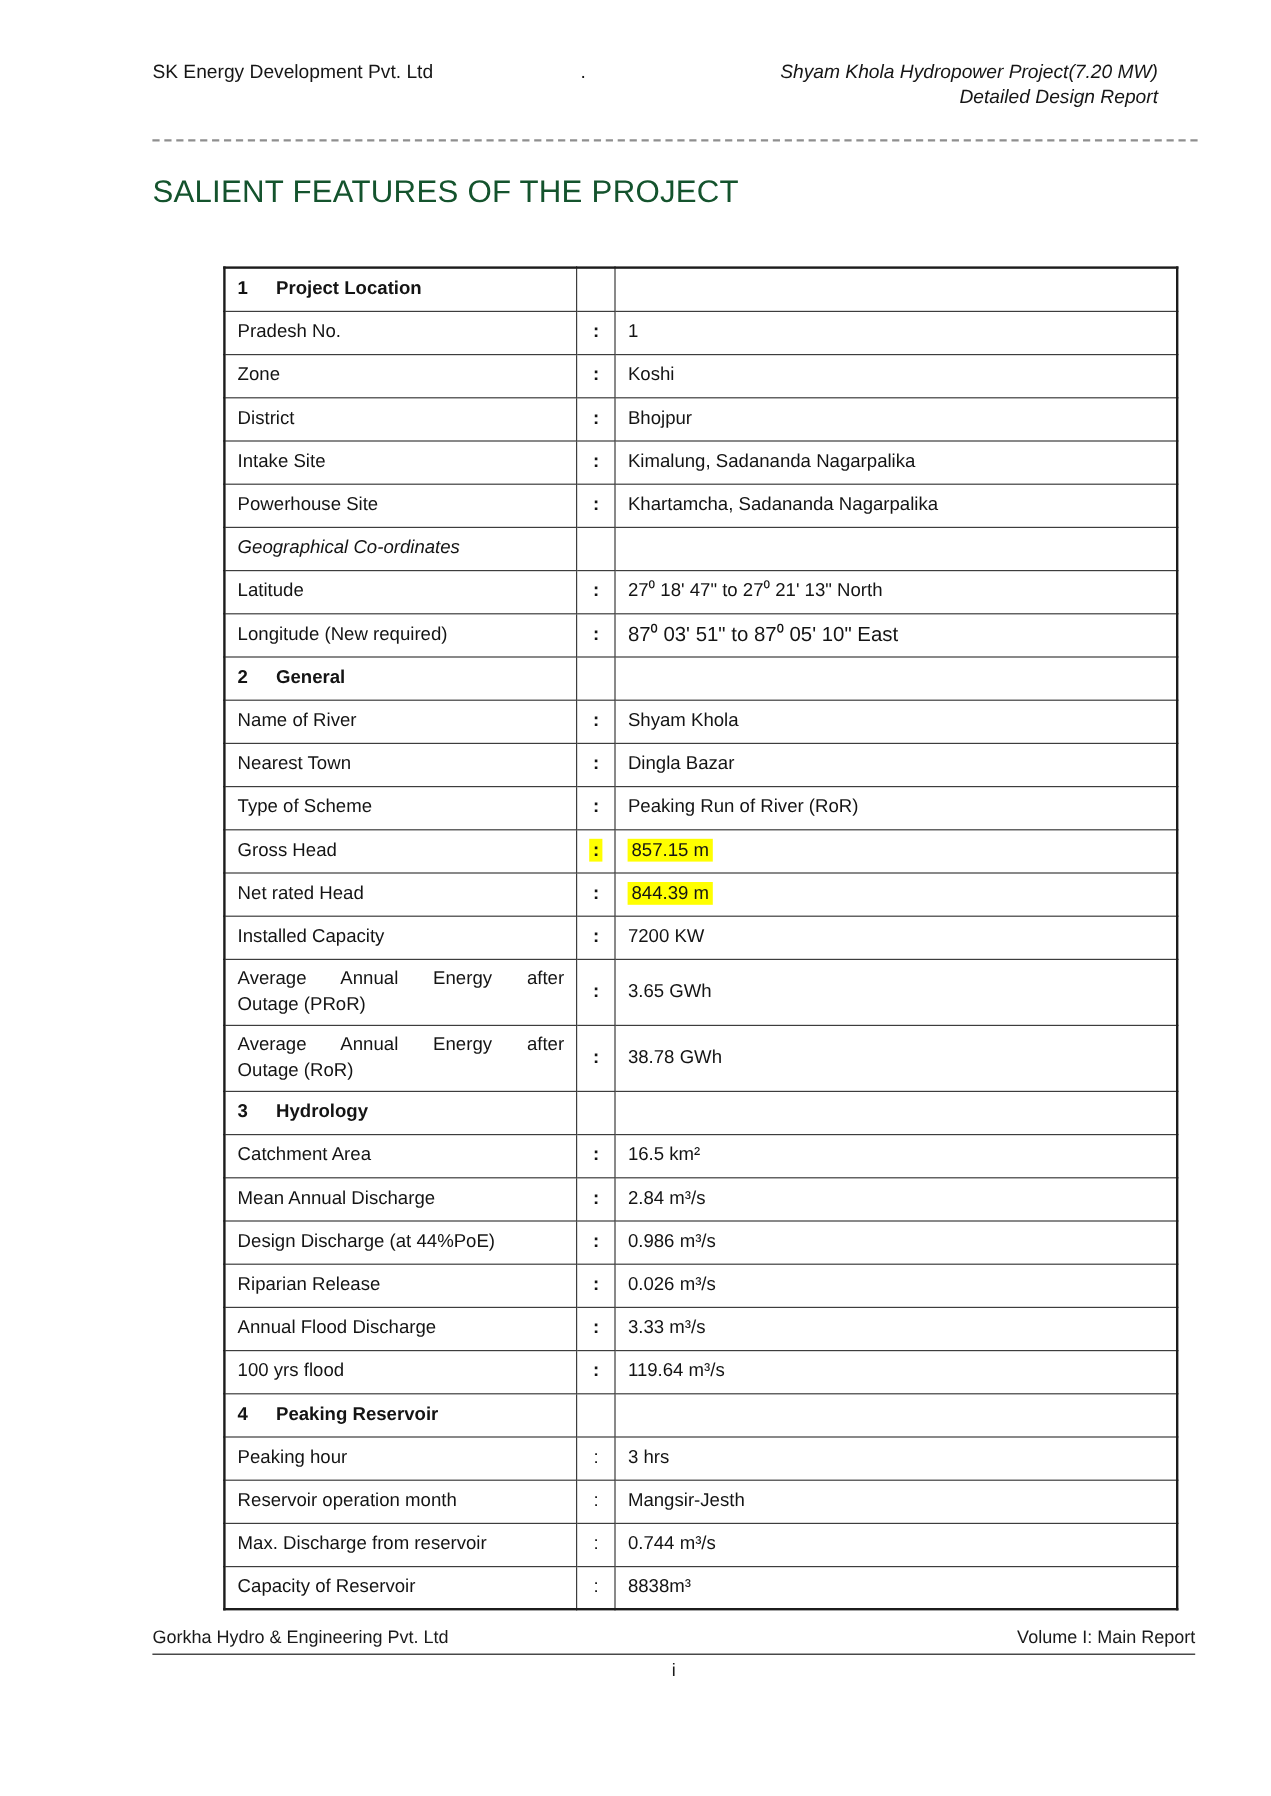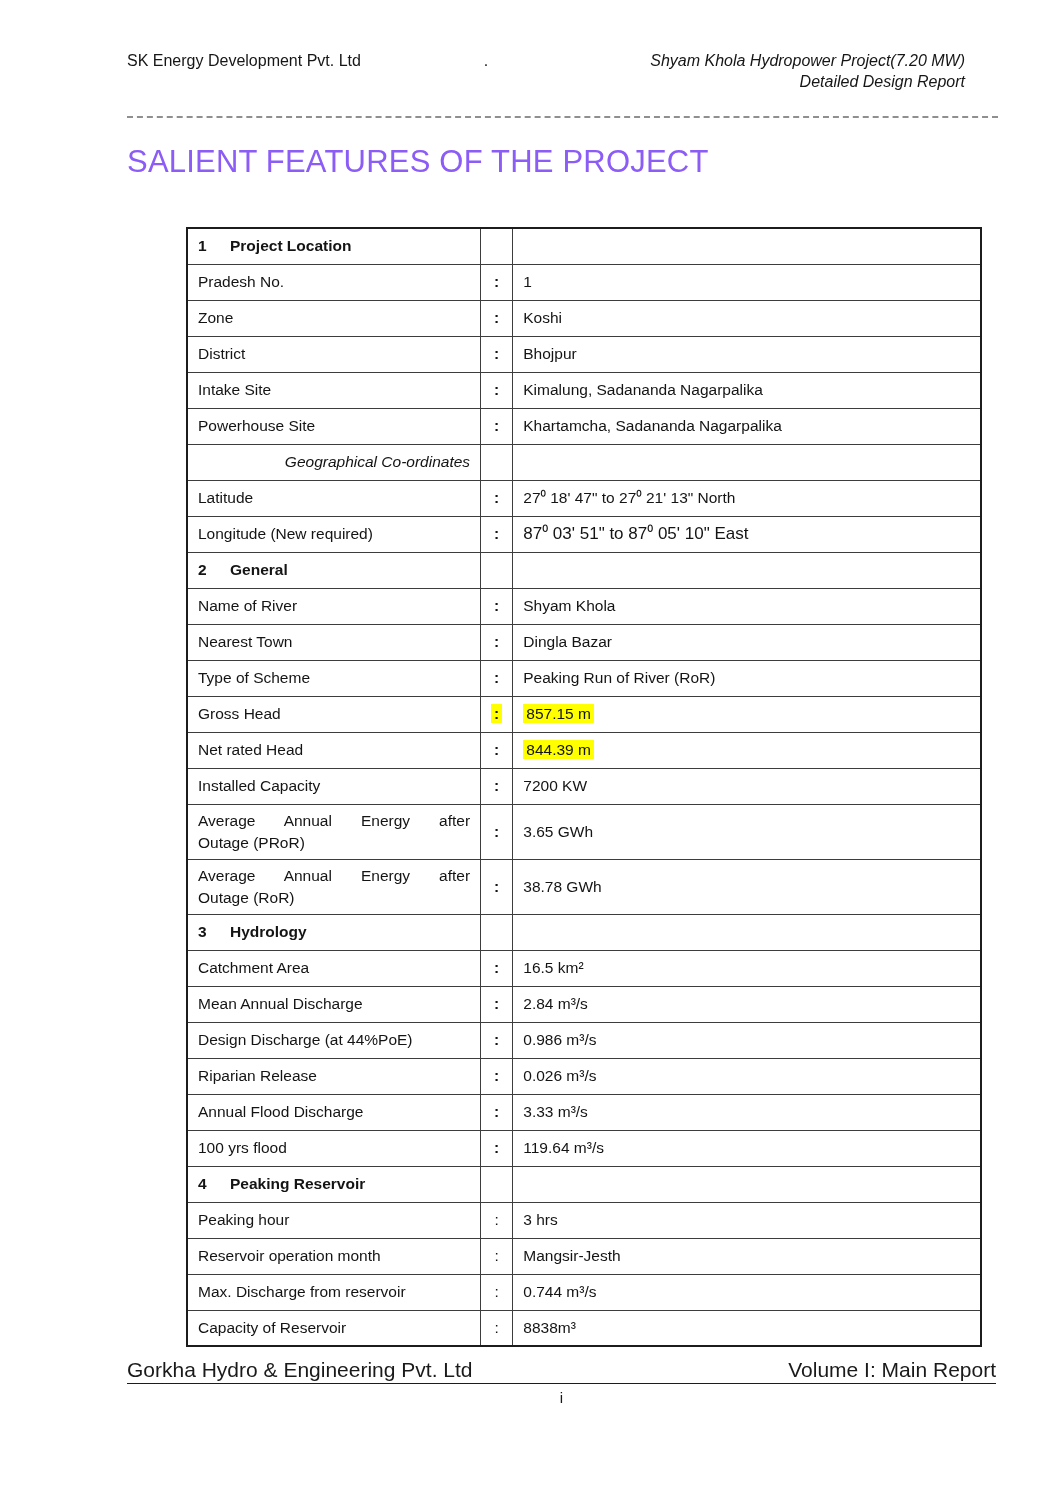--- a/index.html
+++ b/index.html
@@ -20,22 +20,22 @@
   .hdr-right { width: 420px; text-align: right; white-space: nowrap; font-style: italic; }
   .dashed-rule {
     width: 871px; height: 0;
     border-top: 2px dashed #8f8f8f;
     margin-top: 24px;
   }
 
   
   .title {
     margin-top: 26px;
-    font-size: 31px; font-weight: 400;
-    color: #8b5cf6; letter-spacing: 0.2px;
+    font-size: 26px; font-weight: 400;
+    color: #14532d; letter-spacing: 0.2px;
   }
 
   
   table.sf {
     margin: 47px 0 0 59px;
     width: 796px;
     border-collapse: collapse;
     border: 2px solid #1c1c1c;
     font-size: 15.5px;
     color: #141414;
@@ -47,32 +47,32 @@
     line-height: 22px;
     height: 36px;
   }
   td.c-label { width: 297px; }
   td.c-colon { width: 24px; text-align: center; font-weight: 700; padding: 5px 2px; }
   td.c-colon.light { font-weight: 400; }
   td.c-value { width: 475px; padding-left: 12px; }
 
   tr.sec td.c-label { font-weight: 700; }
   .sec-num { display: inline-block; min-width: 32px; }
-  tr.subhead td.c-label { font-style: italic; text-align: right; }
+  tr.subhead td.c-label { font-style: italic; }
 
   .jl1 { text-align: justify; text-align-last: justify; }
 
   .hl { background: #FFFF00; padding: 1px 3px; }
   .val-lg { font-size: 17px; }
 
   
   .footer { margin-top: 13px; width: 869px; }
   .ftr-row {
     display: flex; justify-content: space-between;
-    font-size: 21px; line-height: 20px;
+    font-size: 15px; line-height: 20px;
     padding-bottom: 3px;
     border-bottom: 1.5px solid #1c1c1c;
   }
   .page-num { text-align: center; font-size: 15px; margin-top: 5px; }
 </style>
 </head>
 <body>
 
 <div class="page">
 

